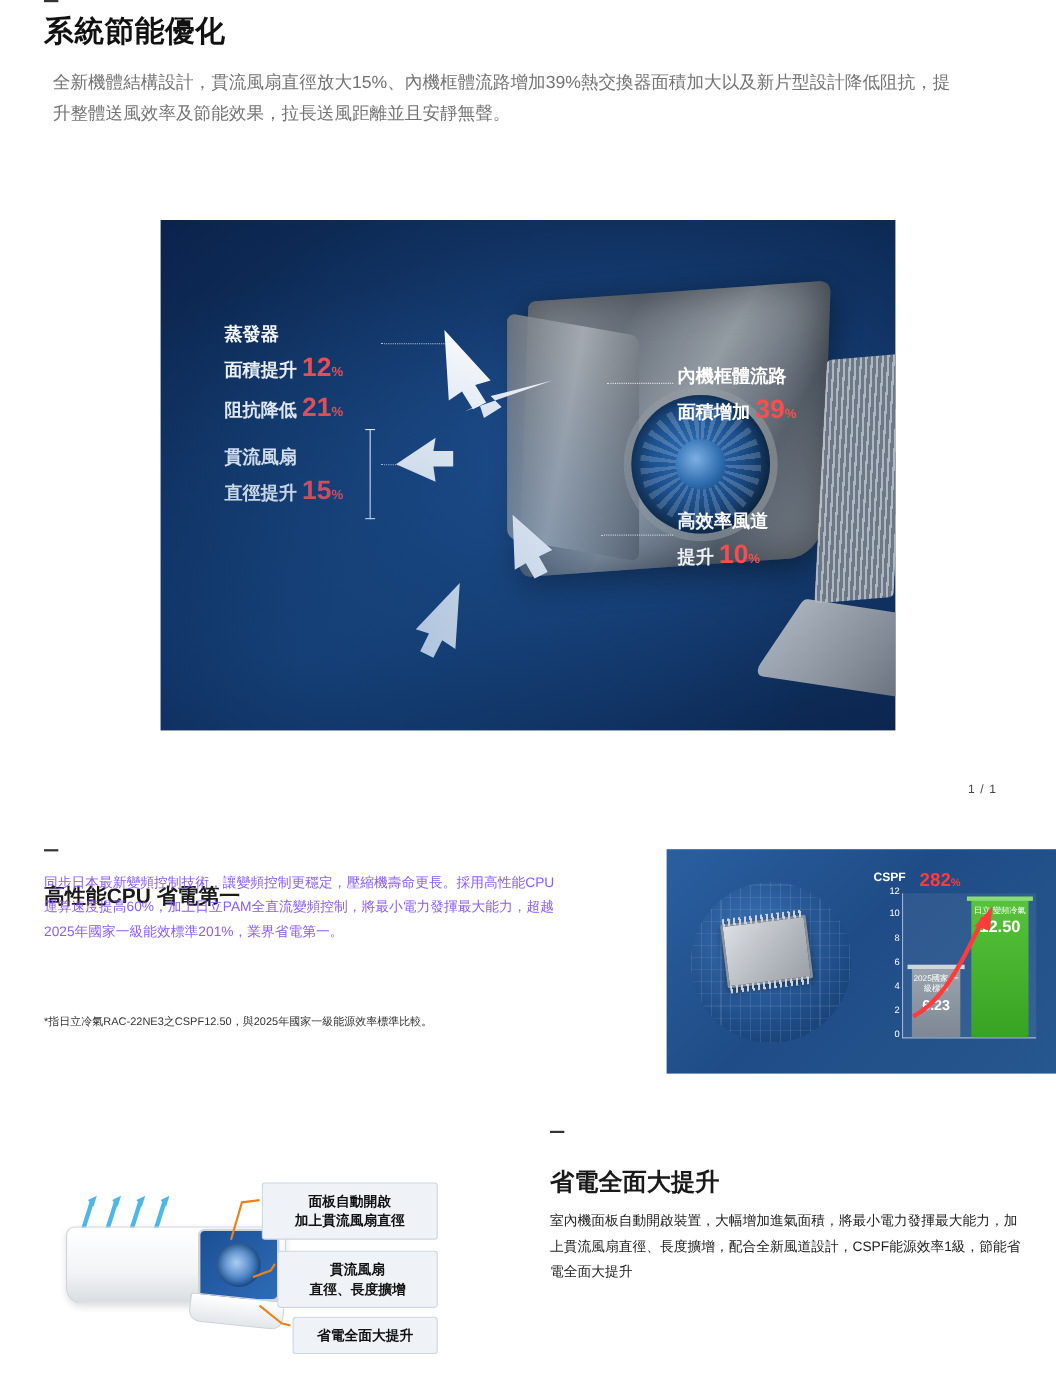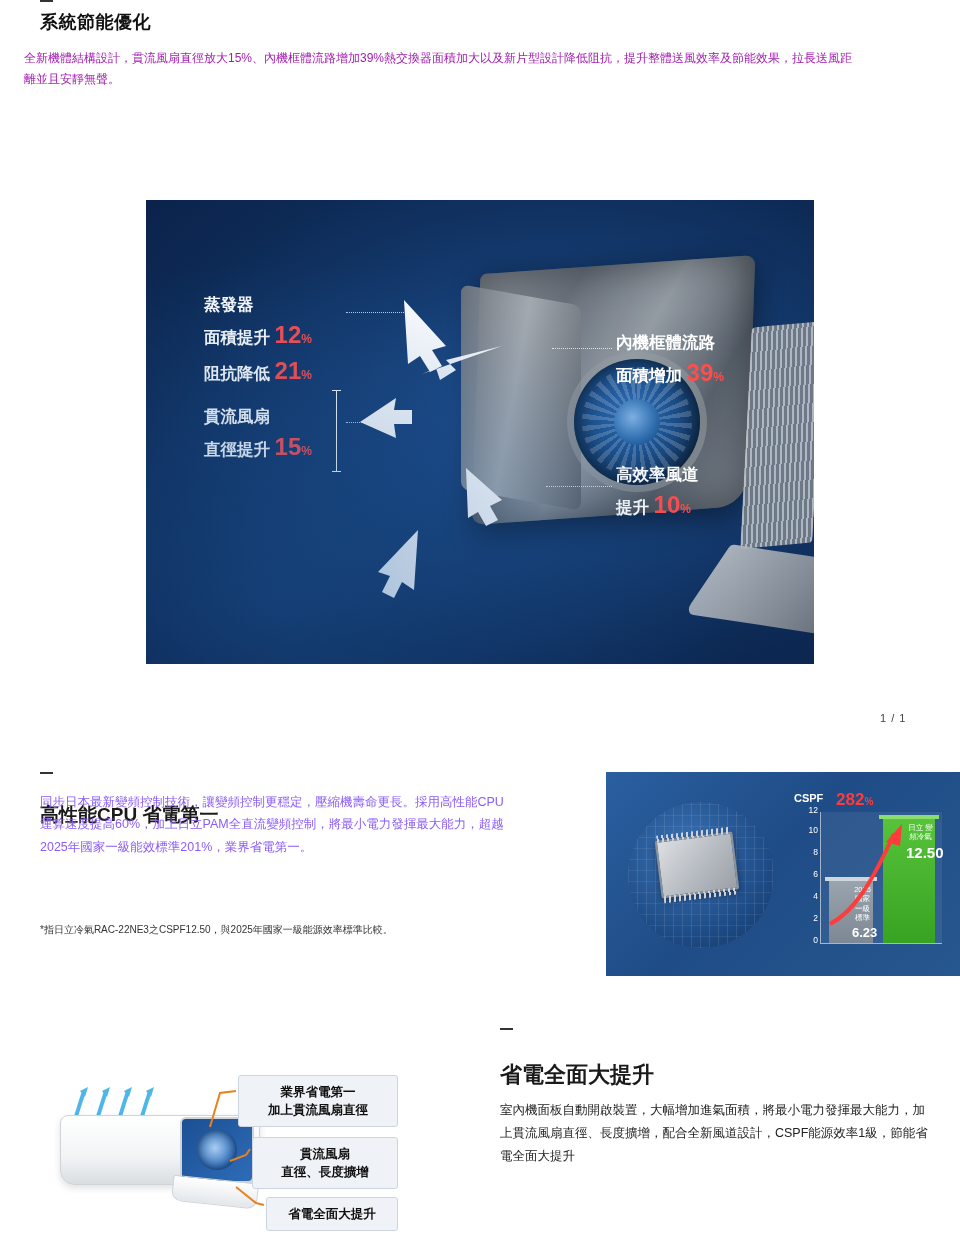--- a/index.html
+++ b/index.html
@@ -12,25 +12,25 @@
     color: #1a1a1a;
     position: relative;
     overflow: hidden;
   }
   .page { position: relative; width: 960px; height: 1260px; }
 
   
   .sec1 { position: absolute; left: 0; top: 0; width: 960px; }
   .tick { width: 13px; height: 2px; background: #333; margin: 0 0 8px 40px; }
   .h-title {
-    font-size: 18px; font-weight: bold; margin: 0 0 14px 40px;
+    font-size: 27px; font-weight: bold; margin: 0 0 14px 40px;
     letter-spacing: 0.5px; color: #111;
   }
   .body-text {
-    font-size: 12px; line-height: 1.75; margin-left: 24px; color: #a21caf;
+    font-size: 16px; line-height: 1.75; margin-left: 48px; color: #737373;
     max-width: 830px;
   }
 
   
   .hero {
     position: absolute; left: 146px; top: 200px; width: 668px; height: 464px;
     background: radial-gradient(ellipse at 62% 45%, #1f4f8f 0%, #143a6e 40%, #0d2a55 70%, #0a2047 100%);
     overflow: hidden;
   }
   .hero::after{
@@ -155,21 +155,21 @@
   .chart-201 small{ font-size:10px; }
   .plot {
     position:absolute; left:26px; top:22px; width:122px; height:132px;
     background: rgba(255,255,255,.07);
     border-left:1px solid rgba(255,255,255,.55);
     border-bottom:1px solid rgba(255,255,255,.55);
   }
   .yaxis{ position:absolute; left:6px; top:18px; width:18px; height:138px; }
   .yaxis div{ position:absolute; right:0; color:#fff; font-size:8.5px; transform:translateY(-50%); }
   .bar {
-    position:absolute; bottom:0; text-align:center; color:#fff;padding-left:23px;
+    position:absolute; bottom:0; text-align:center; color:#fff;
   }
   .bar-gray{
     left:8px; width:44px; height:62px;
     background: linear-gradient(180deg,#9aa4ae,#7d8894);
   }
   .bar-green{
     left:62px; width:52px; height:124px;
     background: linear-gradient(180deg,#57c23a,#37a322);
   }
   .bar-cap-gray{ position:absolute; left:4px; bottom:62px; width:52px; height:4px; background:#cfd6dc; }
@@ -362,21 +362,21 @@
 
     <svg width="340" height="170" viewBox="0 0 340 170" style="position:absolute;left:0;top:0">
       <g stroke="#e8821e" stroke-width="2" fill="none">
         <path d="M150 52 L160 18 L176 16"></path>
         <path d="M170 86 L186 80 L190 74"></path>
         <path d="M176 112 L196 128 L204 130"></path>
       </g>
     </svg>
 
     <div class="cal-box cb1">
-      <span>業界省電第一</span><br>
+      <span>面板自動開啟</span><br>
       <span>加上貫流風扇直徑</span>
     </div>
     <div class="cal-box cb2">
       <span>貫流風扇</span><br>
       <span>直徑、長度擴增</span>
     </div>
     <div class="cal-box cb3">
       <span>省電全面大提升</span>
     </div>
   </div>

